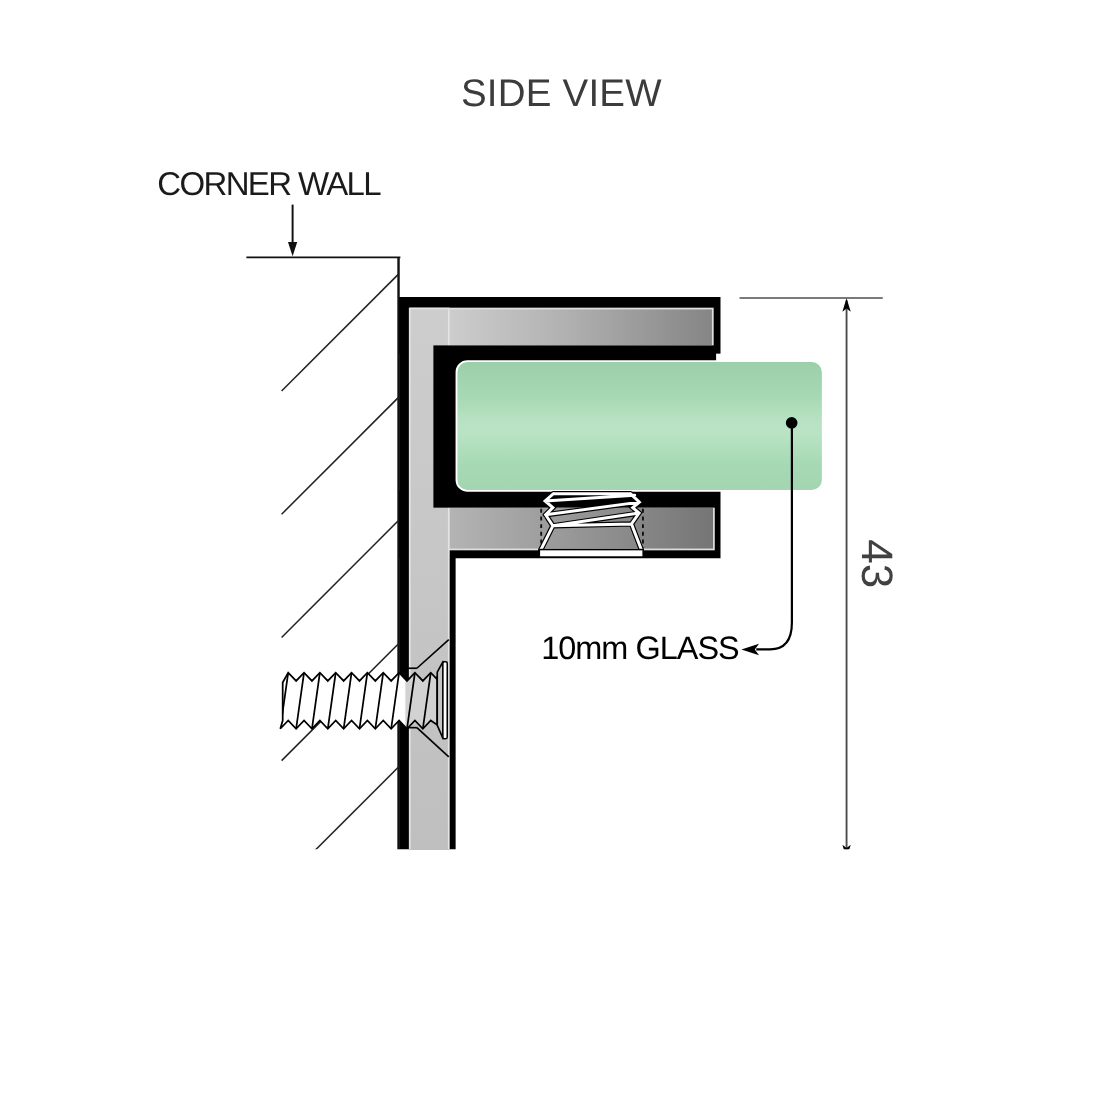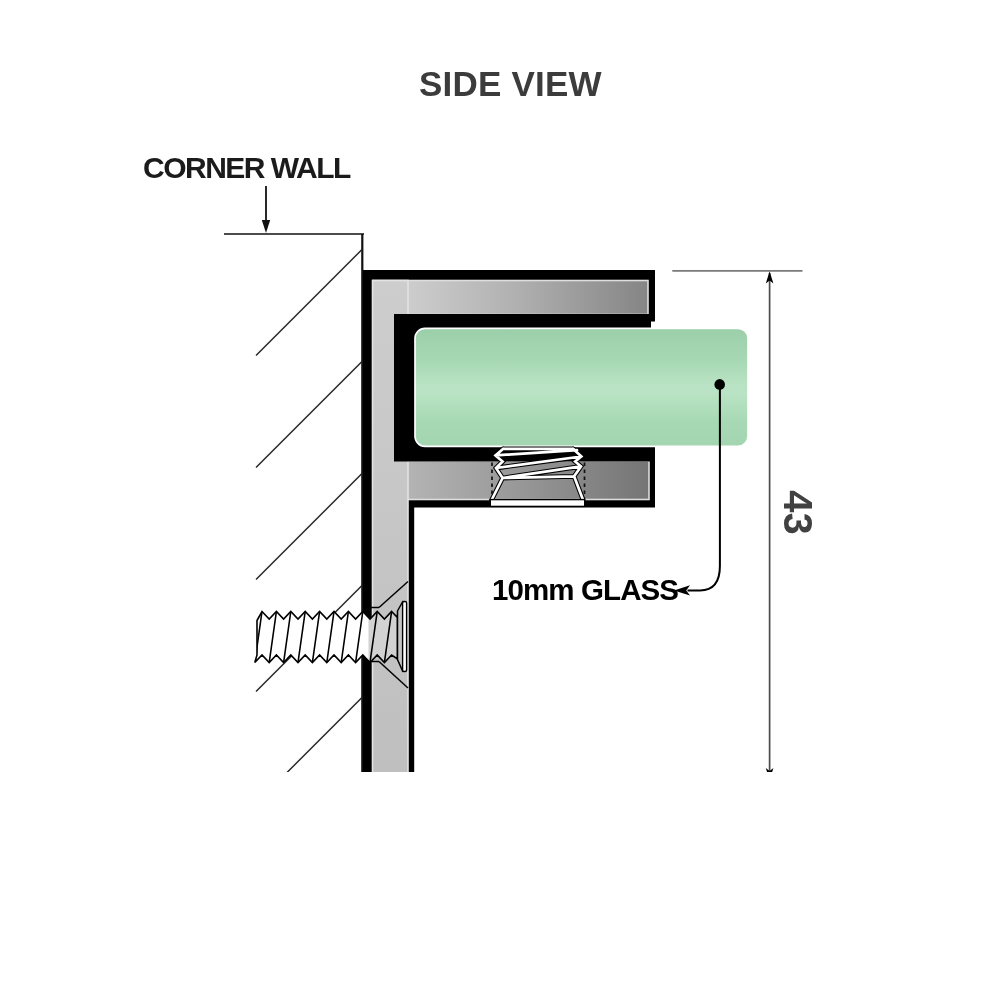--- a/index.html
+++ b/index.html
@@ -1,17 +1,17 @@
 <!DOCTYPE html>
 <html><head>
 <meta charset="utf-8">
 <title>Side View</title>
 <style>
  html,body{margin:0;padding:0;background:#fff;}
- #page{width:1000px;height:772px;position:relative;overflow:hidden;font-weight:bold;}
+ #page{width:1000px;height:772px;position:relative;overflow:hidden;}
 </style>
 </head>
 <body>
 <div id="page">
 <svg width="1000" height="1000" viewBox="0 0 1000 1000">
  <defs>
   <linearGradient id="gTop" x1="0" y1="0" x2="1" y2="0">
    <stop offset="0" stop-color="#d6d6d6"></stop>
           <stop offset="0.5" stop-color="#b2b2b2"></stop>
           <stop offset="1" stop-color="#858585"></stop>

